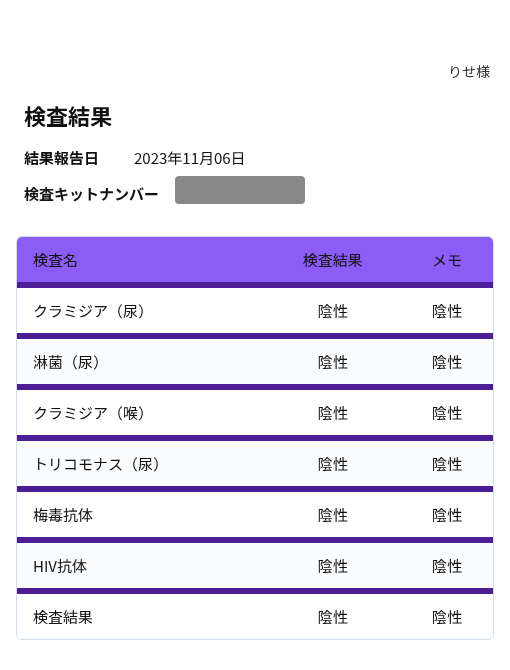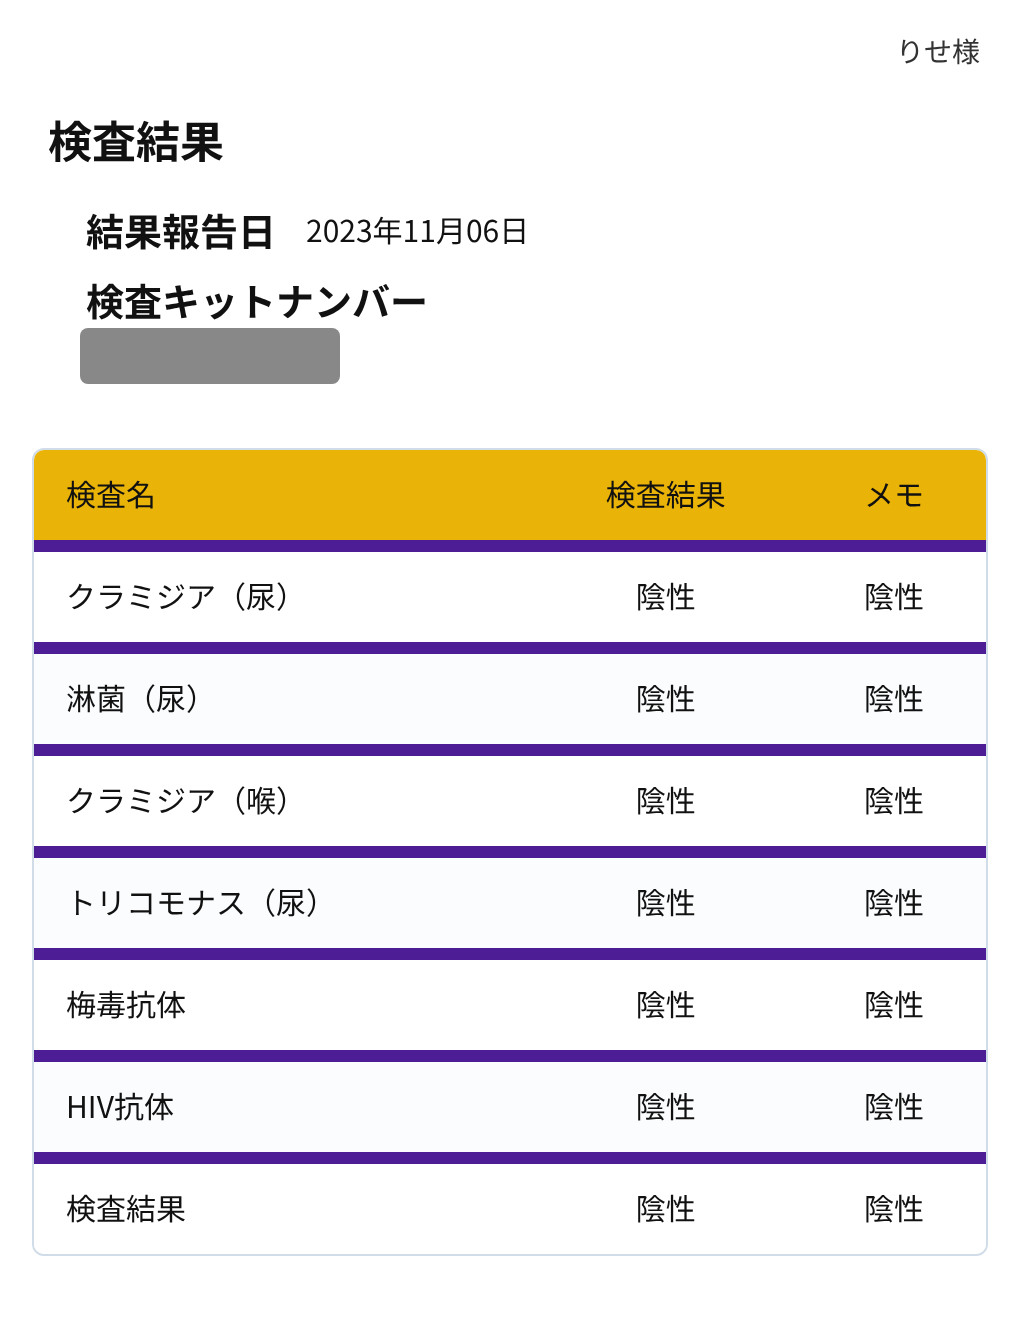--- a/index.html
+++ b/index.html
@@ -13,72 +13,71 @@
       background: #ffffff;
       font-family: "Hiragino Sans", "Hiragino Kaku Gothic ProN", "Noto Sans JP", sans-serif;
       color: #111111;
       position: relative;
     }
     .user-name {
       text-align: right;
       padding: 16px 20px 8px 0;
       font-size: 14px;
       color: #333;
+      margin-top: 45px;
     }
     .page-title {
       font-size: 22px;
       font-weight: bold;
       padding: 10px 24px 16px 24px;
     }
     .info-section {
       padding: 0 24px 16px 24px;
     }
     .info-row {
       display: flex;
       align-items: center;
       margin-bottom: 8px;
       font-size: 15px;
     }
     .info-label {
       font-weight: bold;
       min-width: 110px;
-      font-size: 19px;
-      margin-left: 19px;
+      font-size: 15px;
     }
     .info-value {
       font-size: 15px;
     }
     .info-value-box {
       background: #888888;
       border-radius: 4px;
       width: 130px;
       height: 28px;
       margin-left: 16px;
       display: inline-block;
     }
     .kit-row {
       display: flex;
-      align-items: flex-start;
+      align-items: flex-end;
       font-weight: bold;
       font-size: 15px;
-      flex-direction: column;
     }
     .table-container {
       margin: 8px 16px 24px 16px;
       border: 1px solid #d0dce8;
       border-radius: 6px;
       overflow: hidden;
     }
     table {
       width: 100%;
       border-collapse: collapse;
       font-size: 15px;
     }
     thead tr {
-      background: #eab308;
+      background: #8b5cf6;
     }
     thead th {
       padding: 12px 16px;
       text-align: left;
       font-weight: normal;
       font-size: 15px;
       color: #111;
     }
     thead th:nth-child(2),
     thead th:nth-child(3) {

